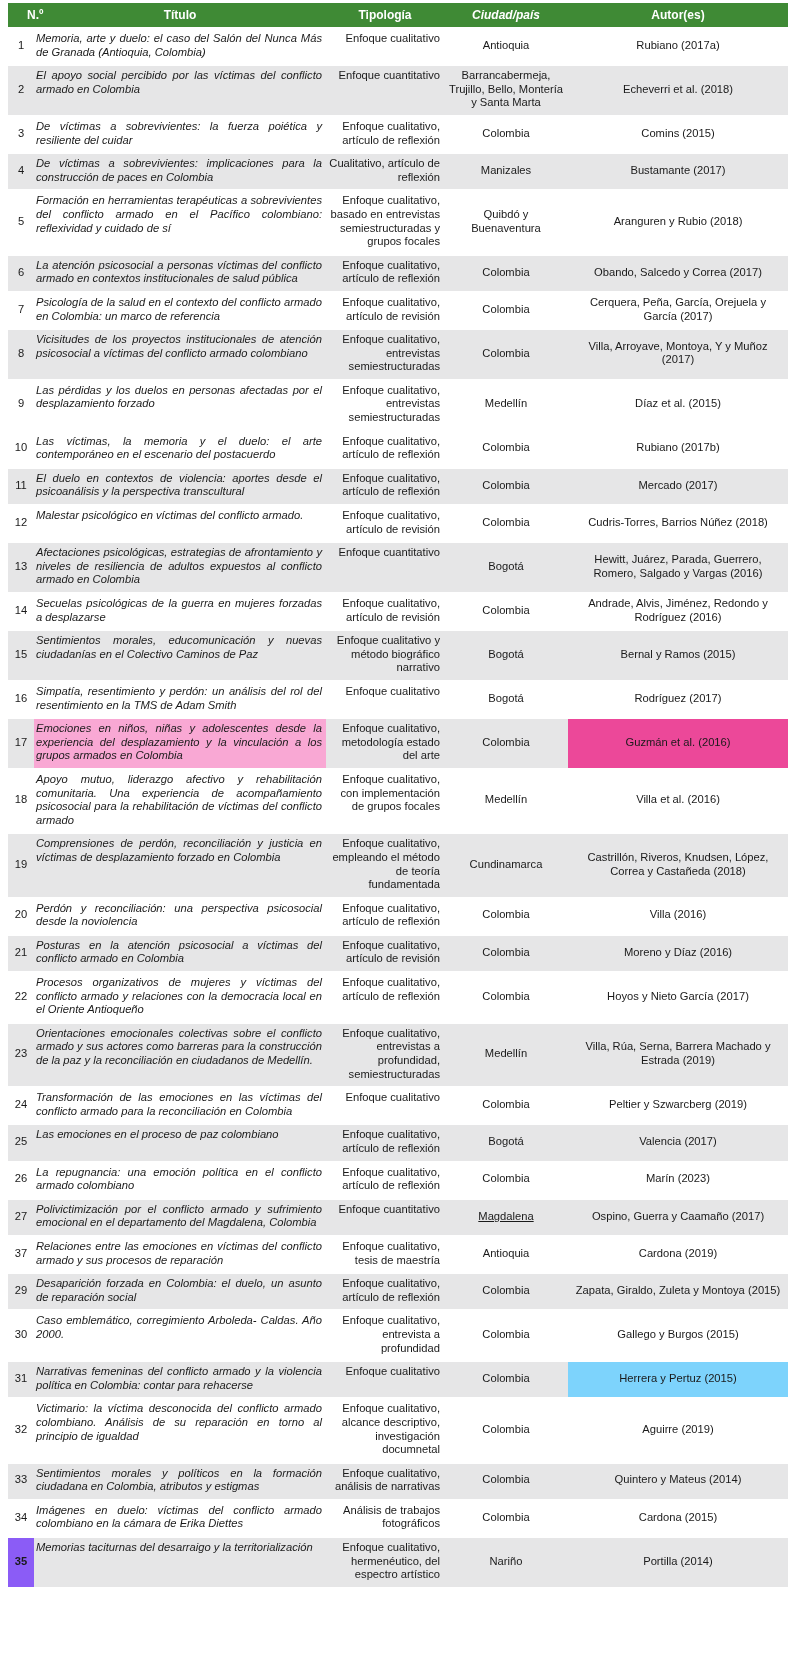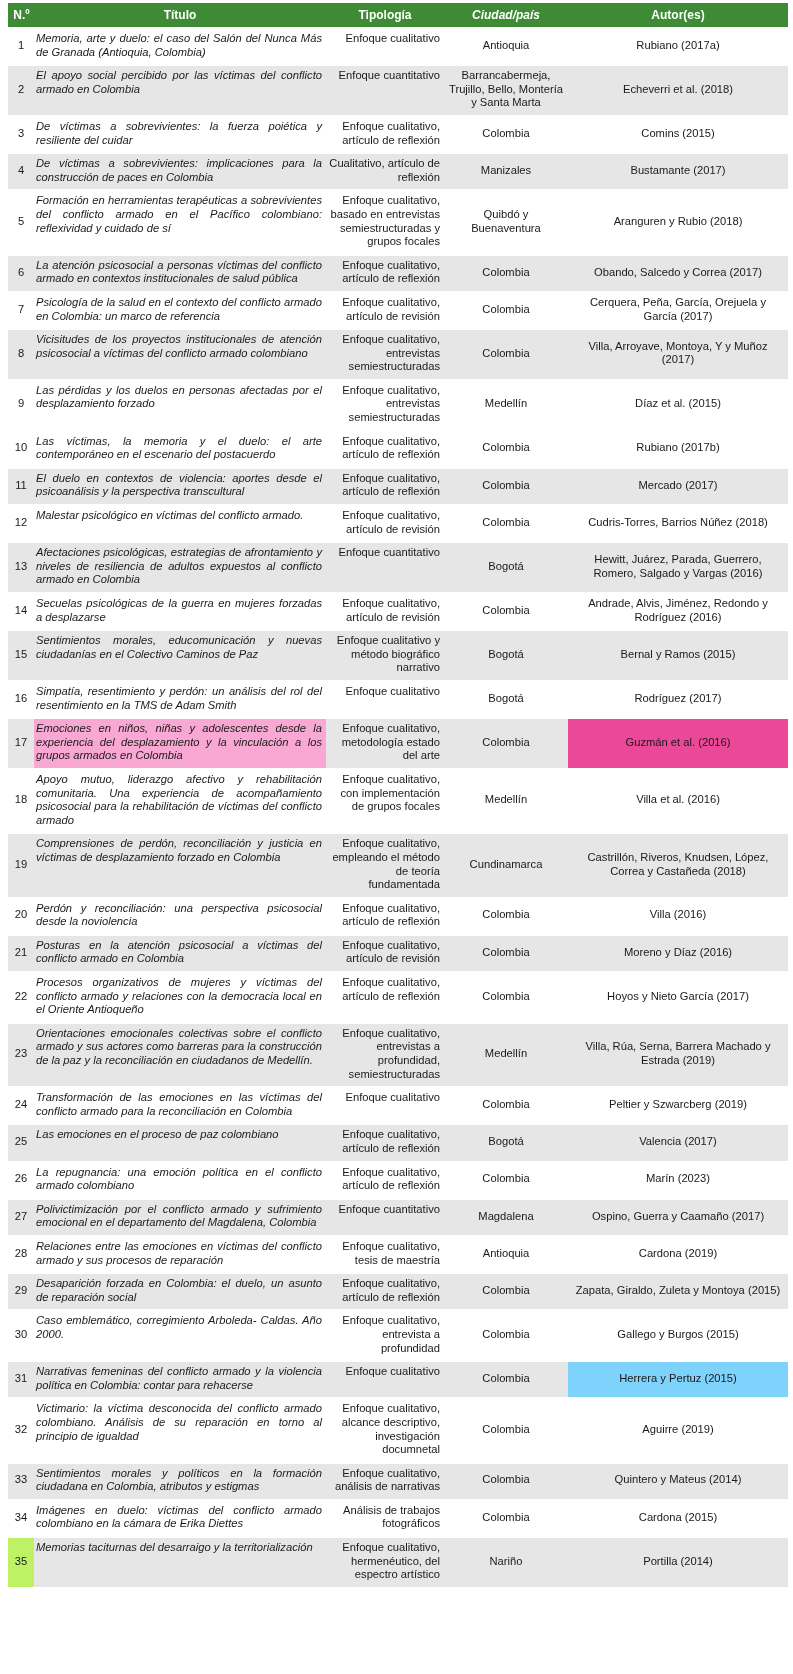--- a/index.html
+++ b/index.html
@@ -7,21 +7,21 @@
   .wrap { position: absolute; left: 8px; top: 3px; width: 780px; }
   table { border-collapse: collapse; width: 780px; table-layout: fixed;
           font-family: "Liberation Sans", "DejaVu Sans", sans-serif; font-size: 11.2px; color: #1a1a1a; }
   col.c-num { width: 26px; }
   col.c-title { width: 292px; }
   col.c-tipo { width: 118px; }
   col.c-city { width: 124px; }
   col.c-auth { width: 220px; }
   thead th { background: #3f8a35; color: #ffffff; font-weight: bold; font-size: 12px;
              height: 24px; padding: 0 4px; text-align: center; border-bottom: 2px solid #ffffff; }
-  thead th.th-num { text-align: center; padding-left: 5px; }
+  thead th.th-num { text-align: left; padding-left: 19px; }
   tbody td { vertical-align: top; padding: 3px 4px 5px 4px; line-height: 13.6px; border-bottom: 2px solid #ffffff; }
   tbody tr.shaded td { background: #e6e6e7; }
   td.num { vertical-align: middle; text-align: center; padding-left: 2px; padding-right: 2px; }
   td.title { text-align: justify; padding-left: 2px; font-style: italic; }
   td.tipo { text-align: right; padding-left: 3px; }
   td.city, td.auth { vertical-align: middle; text-align: center; }
 </style>
 </head>
 <body>
 
@@ -223,25 +223,25 @@
     <td class="num">26</td>
     <td class="title">La repugnancia: una emoción política en el conflicto armado colombiano</td>
     <td class="tipo">Enfoque cualitativo, artículo de reflexión</td>
     <td class="city">Colombia</td>
     <td class="auth">Marín (2023)</td>
   </tr>
         <tr class="shaded">
     <td class="num" style="background: rgb(230, 230, 231);">27</td>
     <td class="title" style="background: rgb(230, 230, 231);">Polivictimización por el conflicto armado y sufrimiento emocional en el departamento del Magdalena, Colombia</td>
     <td class="tipo" style="background: rgb(230, 230, 231);">Enfoque cuantitativo</td>
-    <td class="city" style="background: rgb(230, 230, 231);">Magdalena</td>
+    <td class="city" style="background: rgb(230, 230, 231); text-decoration: underline;">Magdalena</td>
     <td class="auth" style="background: rgb(230, 230, 231);">Ospino, Guerra y Caamaño (2017)</td>
   </tr>
         <tr>
-    <td class="num">28</td>
+    <td class="num">37</td>
     <td class="title">Relaciones entre las emociones en víctimas del conflicto armado y sus procesos de reparación</td>
     <td class="tipo">Enfoque cualitativo, tesis de maestría</td>
     <td class="city">Antioquia</td>
     <td class="auth">Cardona (2019)</td>
   </tr>
         <tr class="shaded">
     <td class="num" style="background: rgb(230, 230, 231);">29</td>
     <td class="title" style="background: rgb(230, 230, 231);">Desaparición forzada en Colombia: el duelo, un asunto de reparación social</td>
     <td class="tipo" style="background: rgb(230, 230, 231);">Enfoque cualitativo, artículo de reflexión</td>
     <td class="city" style="background: rgb(230, 230, 231);">Colombia</td>
@@ -276,21 +276,21 @@
     <td class="auth" style="background: rgb(230, 230, 231);">Quintero y Mateus (2014)</td>
   </tr>
         <tr>
     <td class="num">34</td>
     <td class="title">Imágenes en duelo: víctimas del conflicto armado colombiano en la cámara de Erika Diettes</td>
     <td class="tipo">Análisis de trabajos fotográficos</td>
     <td class="city">Colombia</td>
     <td class="auth">Cardona (2015)</td>
   </tr>
         <tr class="shaded">
-    <td class="num" style="background: #bef264;">35</td>
+    <td class="num" style="background: #8b5cf6; font-weight: bold;">35</td>
     <td class="title" style="background: rgb(230, 230, 231);">Memorias taciturnas del desarraigo y la territorialización</td>
     <td class="tipo" style="background: rgb(230, 230, 231);">Enfoque cualitativo, hermenéutico, del espectro artístico</td>
     <td class="city" style="background: rgb(230, 230, 231);">Nariño</td>
     <td class="auth" style="background: rgb(230, 230, 231);">Portilla (2014)</td>
   </tr>
       </tbody>
   </table>
 </div>
 
 </body></html>

